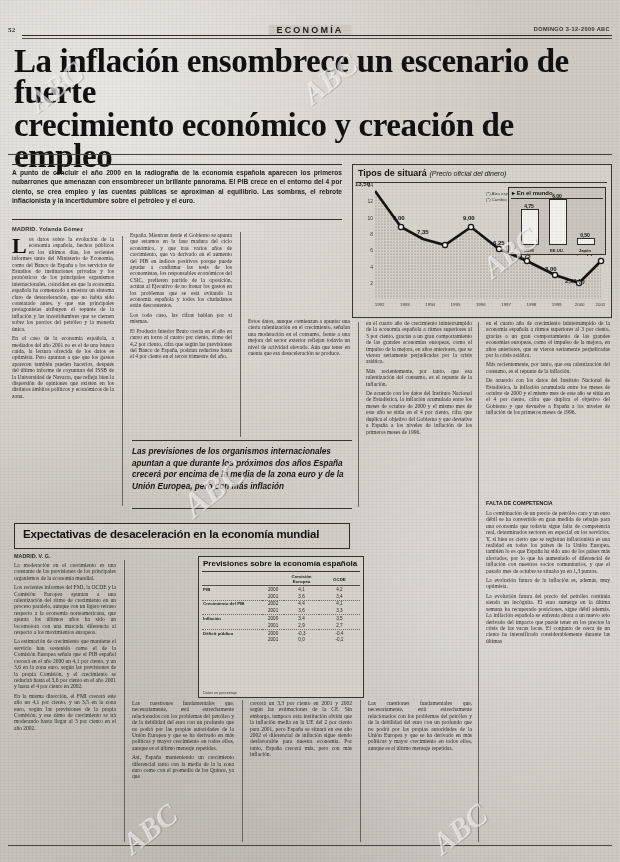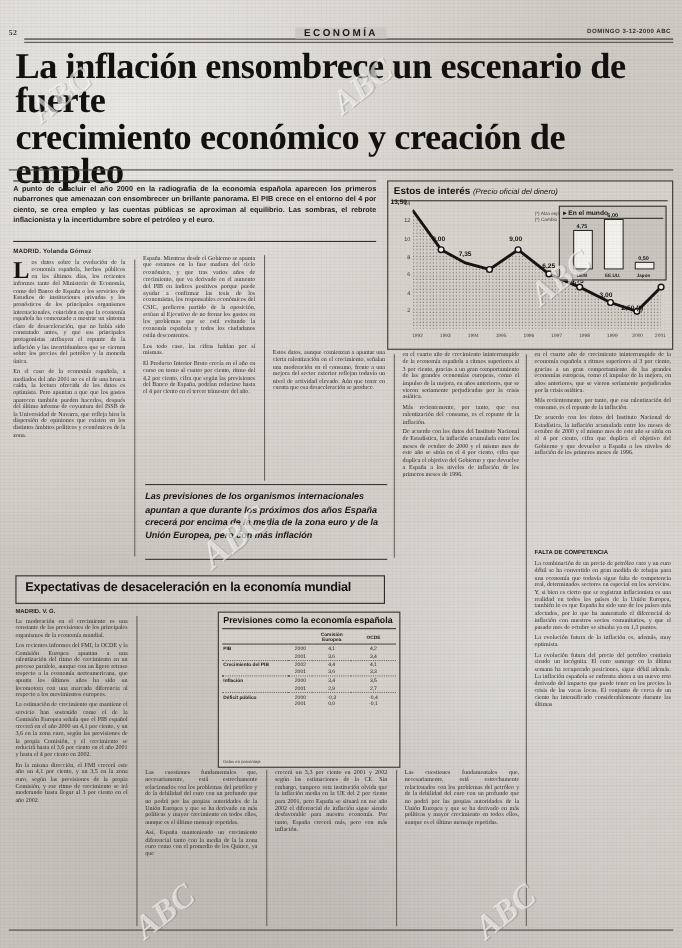--- a/index.html
+++ b/index.html
@@ -213,21 +213,21 @@
   <div class="rule-thin" style="top:154px"></div>
 
   <div class="lead-rule-top"></div>
   <div class="lead">A punto de concluir el año 2000 en la radiografía de la economía española aparecen los primeros nubarrones que amenazan con ensombrecer un brillante panorama. El PIB crece en el entorno del 4 por ciento, se crea empleo y las cuentas públicas se aproximan al equilibrio. Las sombras, el rebrote inflacionista y la incertidumbre sobre el petróleo y el euro.</div>
   <div class="lead-rule-bot"></div>
 
   <div class="byline">MADRID. Yolanda Gómez</div>
 
   <div class="chart">
     <div class="chart-title">
-      <span>Estos de interés</span>
+      <span>Tipos de situará</span>
       <span class="sub">(Precio oficial del dinero)</span>
     </div>
     <div class="chart-hr"></div>
 
     <div class="yaxis">
       <span class="ytick" style="top:0%">14</span>
       <span class="ytick" style="top:14.3%">12</span>
       <span class="ytick" style="top:28.6%">10</span>
       <span class="ytick" style="top:42.9%">8</span>
       <span class="ytick" style="top:57.2%">6</span>
@@ -373,21 +373,21 @@
   <div class="col" style="left:250px;top:700px;width:102px;height:140px">
     <p>crecerá un 3,3 por ciento en 2001 y 2002 según las estimaciones de la CE. Sin embargo, tampoco esta institución olvida que la inflación media en la UE del 2 por ciento para 2001, pero España se situará en ese año 2002 el diferencial de inflación sigue siendo desfavorable para nuestra economía. Por tanto, España crecerá más, pero con más inflación.</p>
   </div>
   <div class="colrule" style="left:360px;top:700px;height:142px"></div>
 
   <div class="col" style="left:368px;top:700px;width:104px;height:140px">
     <p>Las cuestiones fundamentales que, necesariamente, está estrechamente relacionados con los problemas del petróleo y de la debilidad del euro con un profundo que no podrá por las propias autoridades de la Unión Europea y que se ha derivado en más políticas y mayor crecimiento en todos ellos, aunque es el último mensaje repetidas.</p>
   </div>
 
   <div class="tbl-panel">
-    <div class="tbl-title">Previsiones como la economía española</div>
+    <div class="tbl-title">Previsiones sobre la economía española</div>
     <div class="tbl-hr"></div>
     <table class="prev">
       <thead>
         <tr>
           <th style="width:38%"></th>
           <th style="width:14%"></th>
           <th style="width:22%">Comisión Europea</th>
           <th style="width:26%">OCDE</th>
         </tr>
       </thead>

